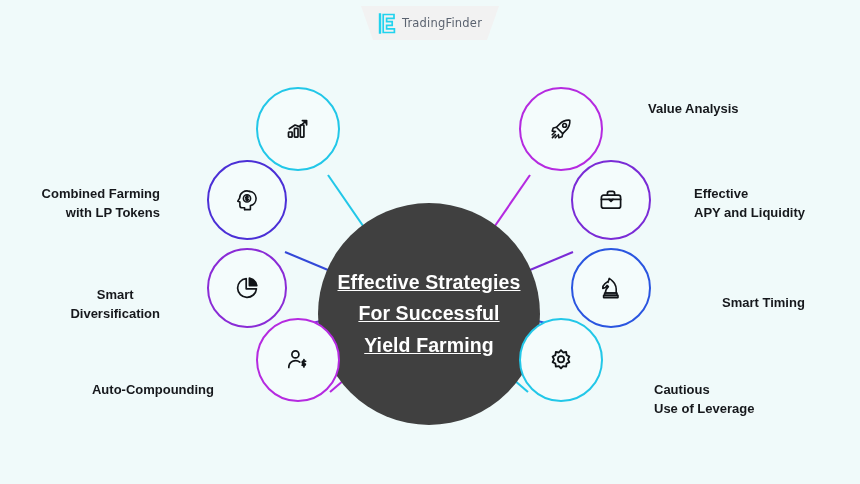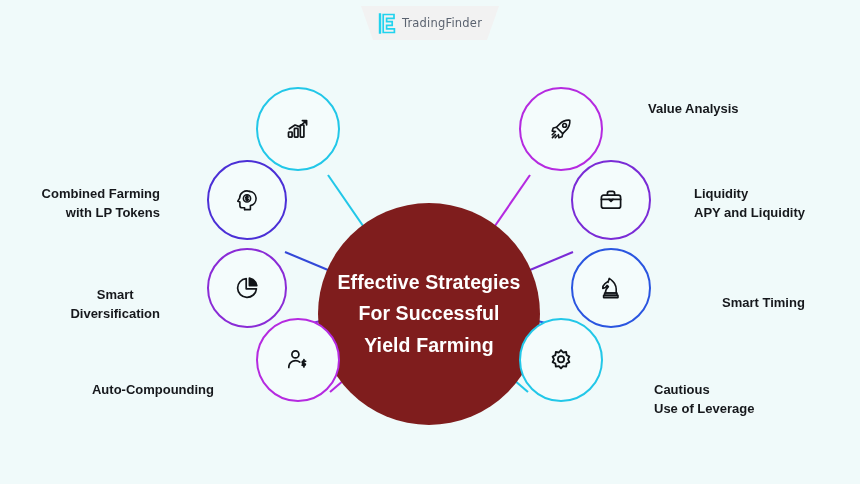--- a/index.html
+++ b/index.html
@@ -37,26 +37,27 @@
     position:absolute;border-radius:50%;
     background:#f4fcfc;
     display:flex;align-items:center;justify-content:center;
     box-sizing:border-box;
   }
   .node svg{width:24px;height:24px;display:block;}
   #center-node{
     position:absolute;
     left:318px;top:163px;width:222px;height:222px;
     border-radius:50%;
-    background:#7f1d1d;
+    background:#404040;
     display:flex;flex-direction:column;
     align-items:center;justify-content:center;
     color:#ffffff;
     text-align:center;
     line-height:1.62;
+    text-decoration:underline;
   }
   #center-node .cl{
     font-size:19.5px;font-weight:bold;letter-spacing:.1px;
     white-space:nowrap;
   }
   .label{
     position:absolute;
     font-size:13px;font-weight:bold;color:#16181c;
     line-height:1.45;white-space:nowrap;
   }
@@ -181,21 +182,21 @@
     <span>
       <svg viewBox="0 0 24 24" fill="none" stroke="#111418" stroke-width="1.7" stroke-linecap="round" stroke-linejoin="round">
         <rect x="2.4" y="7.2" width="19.2" height="13" rx="2.3"></rect>
         <path d="M8.4 7.2 L8.4 5.4 A2 2 0 0 1 10.4 3.4 L13.6 3.4 A2 2 0 0 1 15.6 5.4 L15.6 7.2"></path>
         <path d="M2.4 11.4 L21.6 11.4"></path>
         <path d="M10 11.4 L12 13.4 L14 11.4"></path>
       </svg>
     </span>
   </div>
   <div class="label right" style="left:694px;top:145px;">
-    <div>Liquidity</div>
+    <div>Effective</div>
     <div>APY and Liquidity</div>
   </div>
 
   <div class="node" style="left:571px;top:208px;width:80px;height:80px;border:2.6px solid #2a55e0;">
     <span>
       <svg viewBox="0 0 24 24" fill="none" stroke="#111418" stroke-width="1.6" stroke-linecap="round" stroke-linejoin="round">
         <path d="M10.2 2.4 L9.4 5.2 L6 7.6 C4.4 9 3.6 10.8 3.8 12.4 L6.4 11.4 L8 9.4 L9.4 10.6 C7.4 12.4 6.4 14.6 6.4 17 L17.2 17 C17.6 12.6 16.6 8 13.8 5.4 C12.8 4.4 11.6 3.2 10.2 2.4 Z"></path>
         <path d="M5.6 17 L18 17 L18 19.4 L5.6 19.4 Z"></path>
         <path d="M4.6 19.4 L19 19.4 L19 21.6 L4.6 21.6 Z"></path>
         <circle cx="9.1" cy="6.4" r=".75" fill="#111418" stroke="none"></circle>

